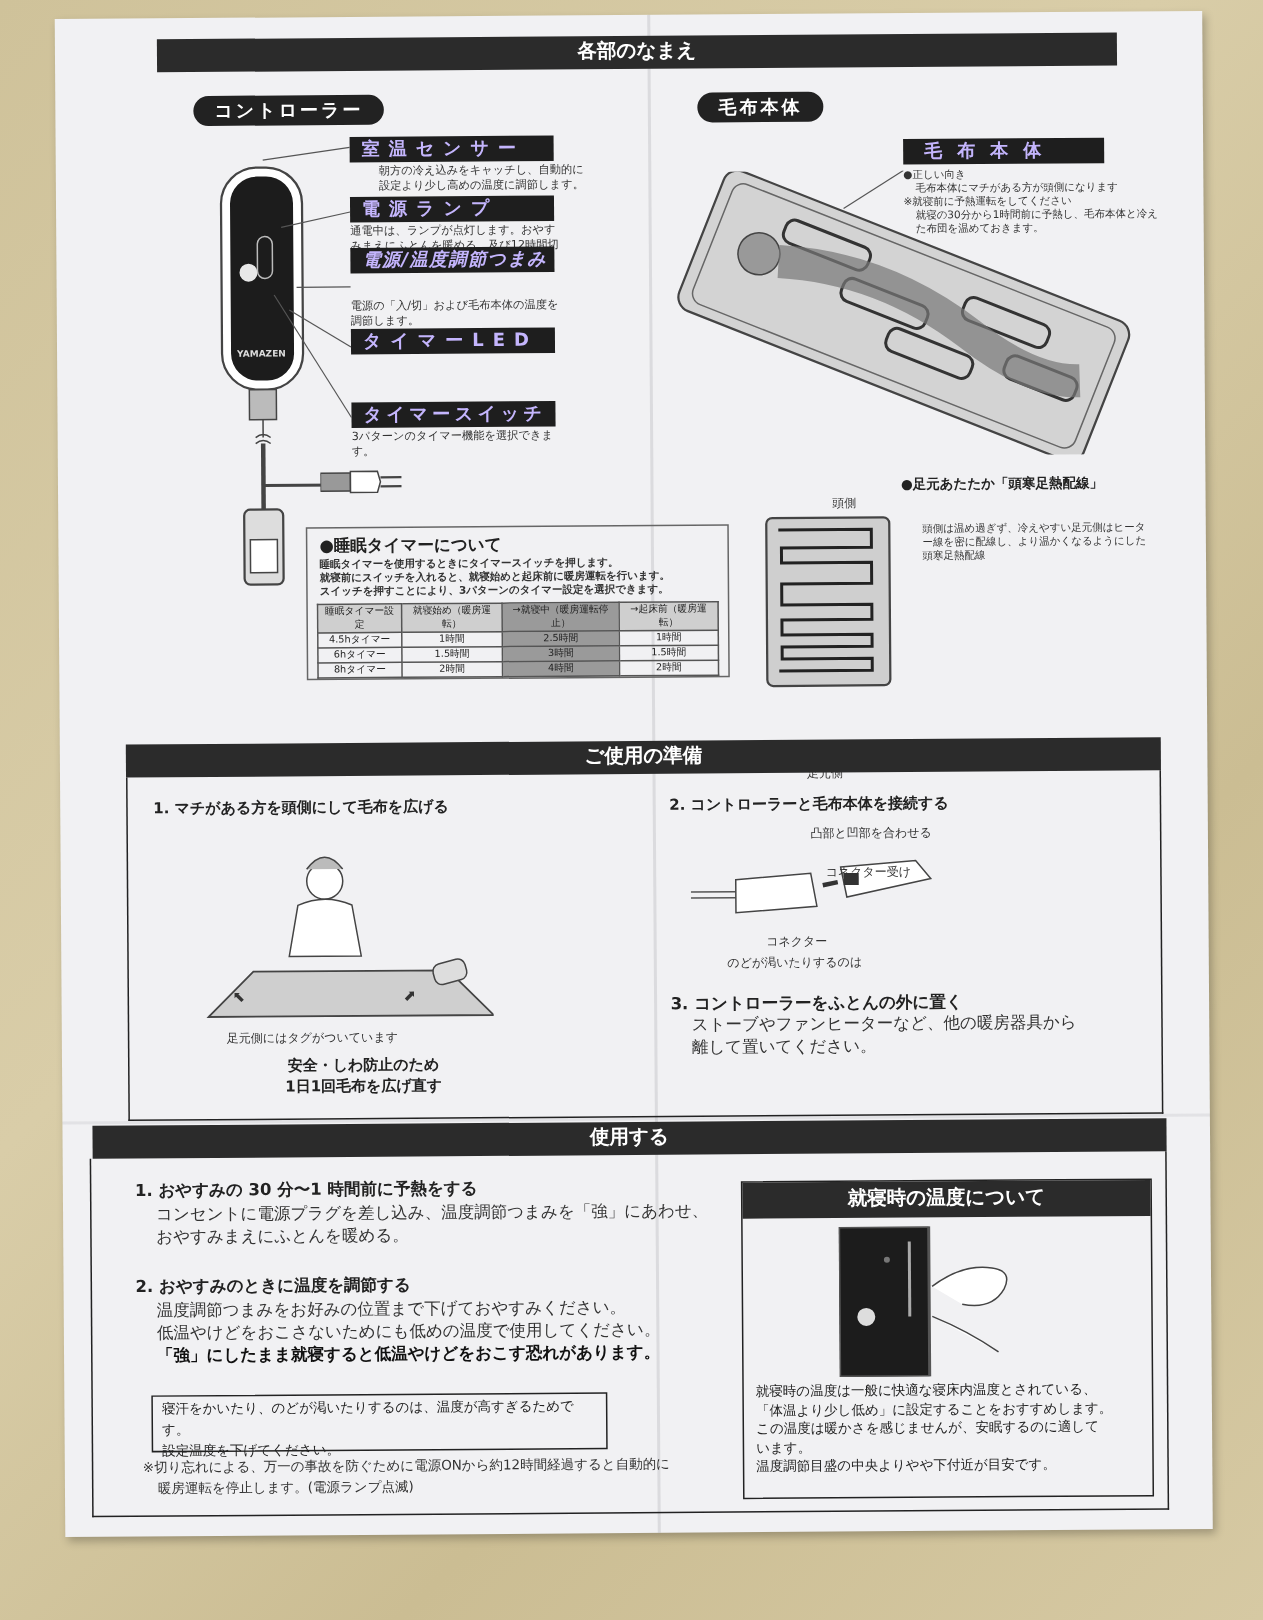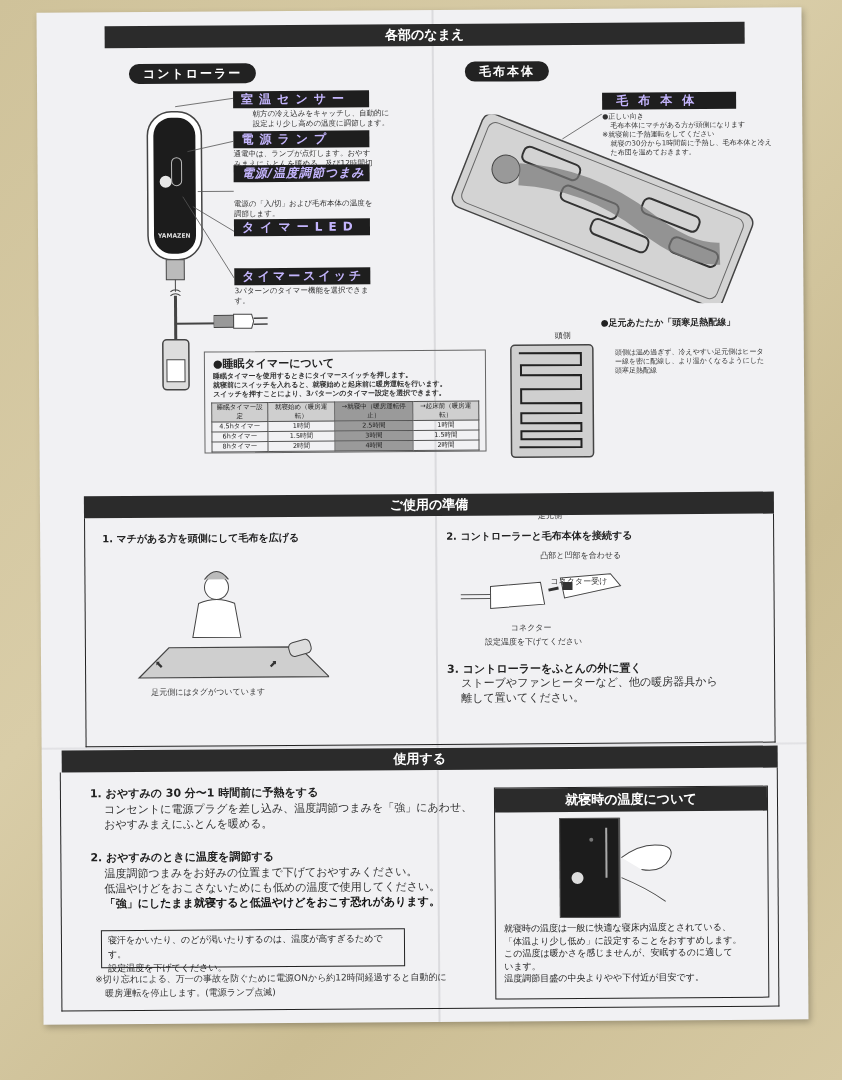--- a/index.html
+++ b/index.html
@@ -172,34 +172,38 @@
   <svg style="left:88px;top:548px;" width="200" height="130">
     <circle cx="88" cy="28" r="12" fill="#fff" stroke="#444"></circle>
     <path d="M76 20 q12 -16 24 0" fill="#bbb" stroke="#444"></path>
     <path d="M70 44 q18 -8 36 0 L112 78 L64 78 Z" fill="#fff" stroke="#444"></path>
     <path d="M10 118 L40 88 L170 88 L200 118 Z" fill="#cfcfcf" stroke="#444" stroke-width="1.2"></path>
     <rect x="160" y="82" width="22" height="14" rx="5" fill="#ddd" stroke="#444" transform="rotate(-15 171 89)"></rect>
     <text x="26" y="108" font-size="10" fill="#333">⬉</text>
     <text x="140" y="108" font-size="10" fill="#333">⬈</text>
   </svg>
   <div class="small" style="left:110px;top:676px;font-size:8px;">足元側にはタグがついています</div>
+  <div style="position:absolute;left:136px;top:692px;font-size:10px;font-weight:bold;text-align:center;width:130px;">
+    <div>安全・しわ防止のため</div>
+    <div>1日1回毛布を広げ直す</div>
+  </div>
 
   <div class="step" style="left:406px;top:520px;">2. コントローラーと毛布本体を接続する</div>
   <div class="small" style="left:500px;top:542px;font-size:8px;">凸部と凹部を合わせる</div>
   <svg style="left:420px;top:555px;" width="170" height="50">
     <line x1="0" y1="30" x2="30" y2="30" stroke="#555"></line>
     <line x1="0" y1="34" x2="30" y2="34" stroke="#555"></line>
     <path d="M30 22 L80 18 L84 40 L30 44 Z" fill="#fff" stroke="#444"></path>
     <path d="M88 26 L98 24" stroke="#333" stroke-width="3"></path>
     <path d="M100 14 L150 10 L160 22 L104 34 Z" fill="#fff" stroke="#444"></path>
     <rect x="102" y="18" width="10" height="8" fill="#333"></rect>
   </svg>
   <div class="small" style="left:510px;top:568px;font-size:8px;">コネクター受け</div>
   <div class="small" style="left:470px;top:614px;font-size:8px;">コネクター</div>
-  <div class="small" style="left:444px;top:628px;font-size:8px;">設定温度を下げてください</div>
+  <div class="small" style="left:444px;top:628px;font-size:8px;">のどが渇いたりするのは</div>
 
   <div class="step" style="left:406px;top:652px;font-size:11px;">3. コントローラーをふとんの外に置く</div>
   <div class="txt" style="left:420px;top:666px;font-size:11px;">
     <div>ストーブやファンヒーターなど、他の暖房器具から</div>
     <div>離して置いてください。</div>
   </div>
 
   <div class="bar" style="left:20px;top:738px;width:716px;">使用する</div>
   <div class="frame" style="left:18px;top:760px;width:716px;height:238px;border-top:none;"></div>
 

